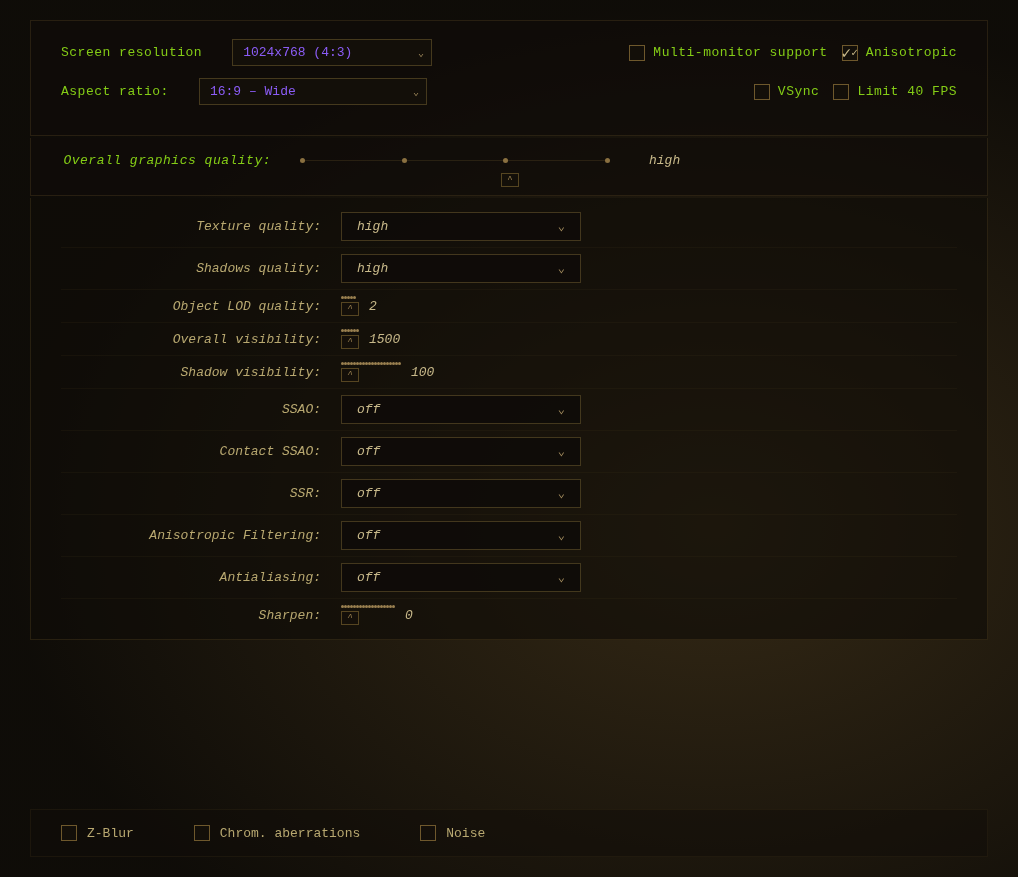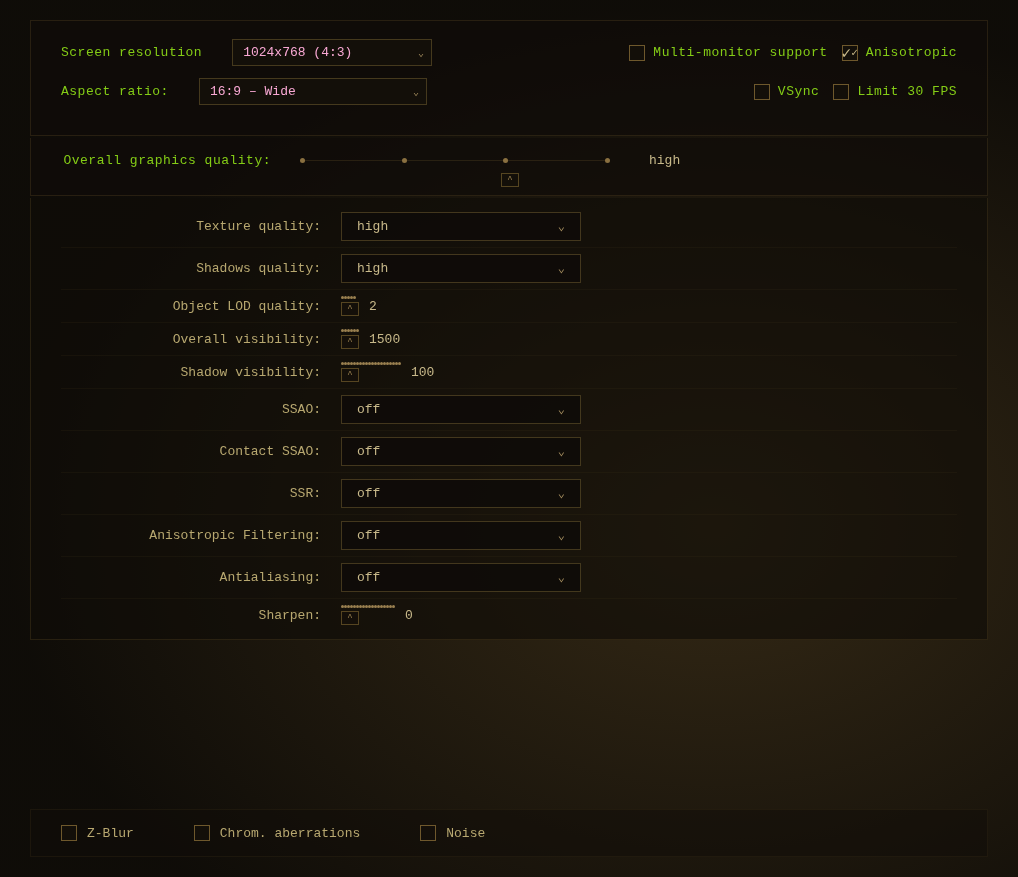--- a/index.html
+++ b/index.html
@@ -56,21 +56,21 @@
 
     .select-wrapper {
       position: relative;
       display: inline-flex;
       align-items: center;
     }
 
     .styled-select {
       background: rgba(20,16,10,0.9);
       border: 1px solid rgba(120,100,50,0.5);
-      color: #f9a8d4;
+      color: #8b5cf6;
       font-family: 'Courier New', monospace;
       font-size: 13px;
       padding: 5px 30px 5px 10px;
       appearance: none;
       cursor: pointer;
       outline: none;
     }
 
     .select-arrow {
       position: absolute;
@@ -105,35 +105,37 @@
       border-top: none;
       padding: 15px 30px 8px;
       margin-bottom: 2px;
     }
 
     .slider-row {
       display: flex;
       align-items: center;
       gap: 29px;
       margin-bottom: 5px;
+      font-style: italic;
     }
 
     .slider-value {
       color: #c8b98a;
       font-size: 13px;
       min-width: 50px;
       text-align: left;
     }
 
     
     .settings-section {
       background: rgba(15,12,8,0.65);
       border: 1px solid rgba(100,80,40,0.3);
       border-top: none;
       padding: 8px 30px;
+      font-style: italic;
     }
 
     .setting-row {
       display: flex;
       align-items: center;
       padding: 6px 0;
       border-bottom: 1px solid rgba(60,50,25,0.2);
     }
 
     .setting-row:last-child {
@@ -338,21 +340,21 @@
         <span class="select-arrow">⌄</span>
       </div>
 
       <div class="top-right">
         <div class="check-label-pair">
           <div class="custom-checkbox"></div>
           <span class="label-text">VSync</span>
         </div>
         <div class="check-label-pair">
           <div class="custom-checkbox"></div>
-          <span class="label-text">Limit 30 FPS</span>
+          <span class="label-text">Limit 40 FPS</span>
         </div>
       </div>
     </div>
   </div>
 
   <div class="quality-section">
     <div class="slider-row">
       <span class="label-text" style="min-width:210px;text-align:right;">Overall graphics quality:</span>
       <div class="quality-slider-container">
         <div class="q-dots">

